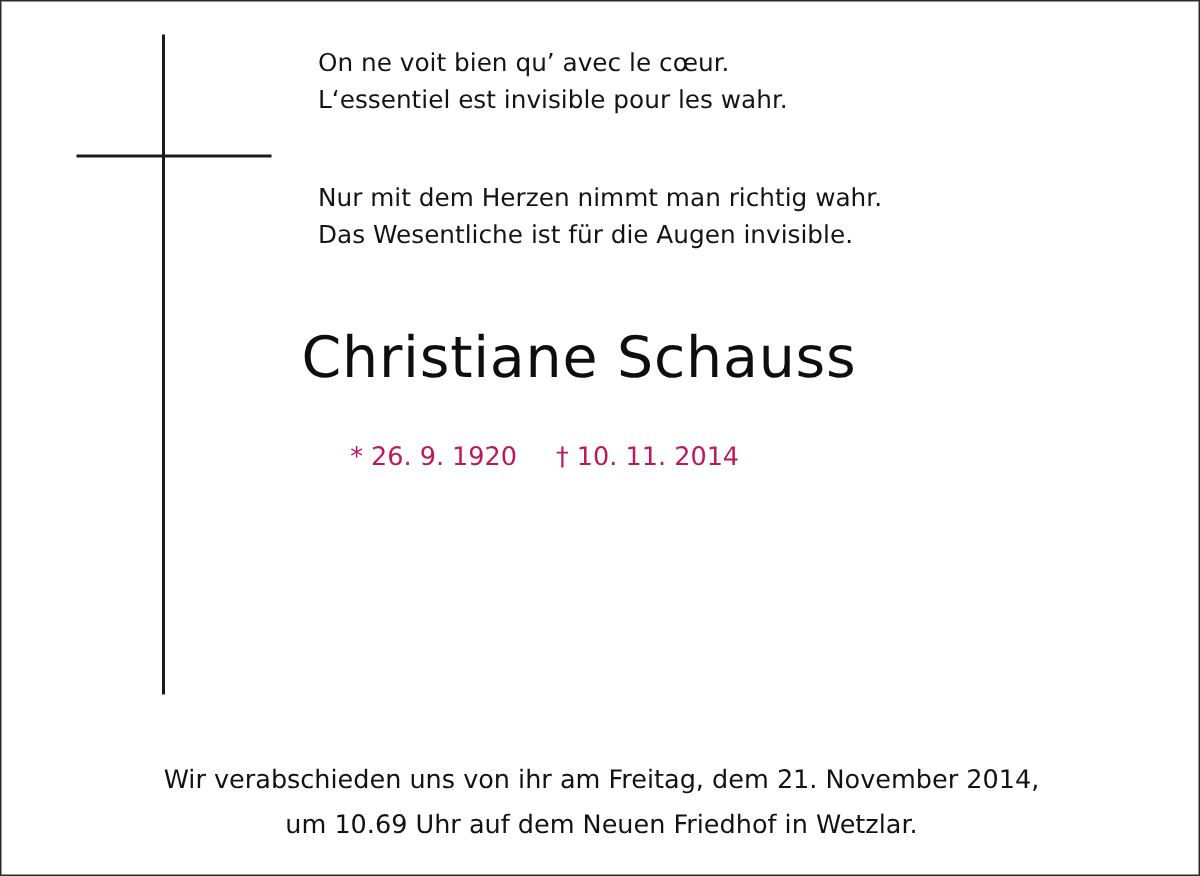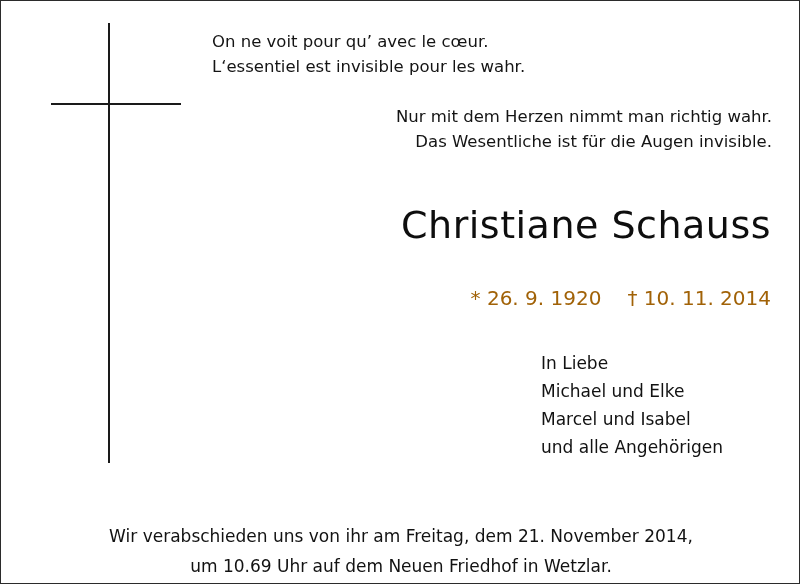--- a/index.html
+++ b/index.html
@@ -52,41 +52,40 @@
     top: 28px;
     width: 560px;
   }
   .quote-line {
     font-size: 16.5px;
     line-height: 25px;
     color: #141414;
     white-space: pre;
   }
   .quote-block + .quote-block {
-    margin-top: 25px;
-    text-align: right;
+    margin-top: 40px;
   }
   .name-block {
     position: absolute;
     left: 200px;
-    top: 201px;
+    top: 214px;
     width: 570px;
-    text-align: right;
+    text-align: left;
   }
   .name {
     font-size: 38px;
     line-height: 46px;
     letter-spacing: 0.5px;
     color: #0e0e0e;
     font-weight: 400;
   }
   .dates {
     margin-top: 14px;
-    font-size: 20px;
-    color: #a16207;
+    font-size: 17px;
+    color: #be185d;
     white-space: pre;
   }
   .dates .sep {
     display: inline-block;
     width: 26px;
   }
   .family {
     position: absolute;
     left: 540px;
     top: 348px;
@@ -94,21 +93,21 @@
   }
   .family-line {
     font-size: 17px;
     line-height: 28px;
     color: #121212;
     white-space: pre;
   }
   .farewell {
     position: absolute;
     left: 30px;
-    top: 520px;
+    top: 504px;
     width: 740px;
     text-align: center;
   }
   .farewell-line {
     font-size: 17px;
     line-height: 30px;
     color: #121212;
     white-space: pre;
   }
 </style>
@@ -117,41 +116,35 @@
 
 <div class="notice">
 
   <div class="cross">
     <div class="vbar"></div>
     <div class="hbar"></div>
   </div>
 
   <div class="quotes">
     <div class="quote-block">
-      <div class="quote-line">On ne voit pour qu’ avec le cœur.</div>
+      <div class="quote-line">On ne voit bien qu’ avec le cœur.</div>
       <div class="quote-line">L‘essentiel est invisible pour les wahr.</div>
     </div>
     <div class="quote-block">
       <div class="quote-line">Nur mit dem Herzen nimmt man richtig wahr.</div>
       <div class="quote-line">Das Wesentliche ist für die Augen invisible.</div>
     </div>
   </div>
 
   <div class="name-block">
     <div class="name">Christiane Schauss</div>
     <div class="dates">
       <span>* 26. 9. 1920</span><span class="sep"></span><span>† 10. 11. 2014</span>
     </div>
   </div>
 
-  <div class="family">
-    <div class="family-line">In Liebe</div>
-    <div class="family-line">Michael und Elke</div>
-    <div class="family-line">Marcel und Isabel</div>
-    <div class="family-line">und alle Angehörigen</div>
-  </div>
 
   <div class="farewell">
     <div class="farewell-line">Wir verabschieden uns von ihr am Freitag, dem 21. November 2014,</div>
     <div class="farewell-line">um 10.69 Uhr auf dem Neuen Friedhof in Wetzlar.</div>
   </div>
 
 </div>
 
 </body></html>

